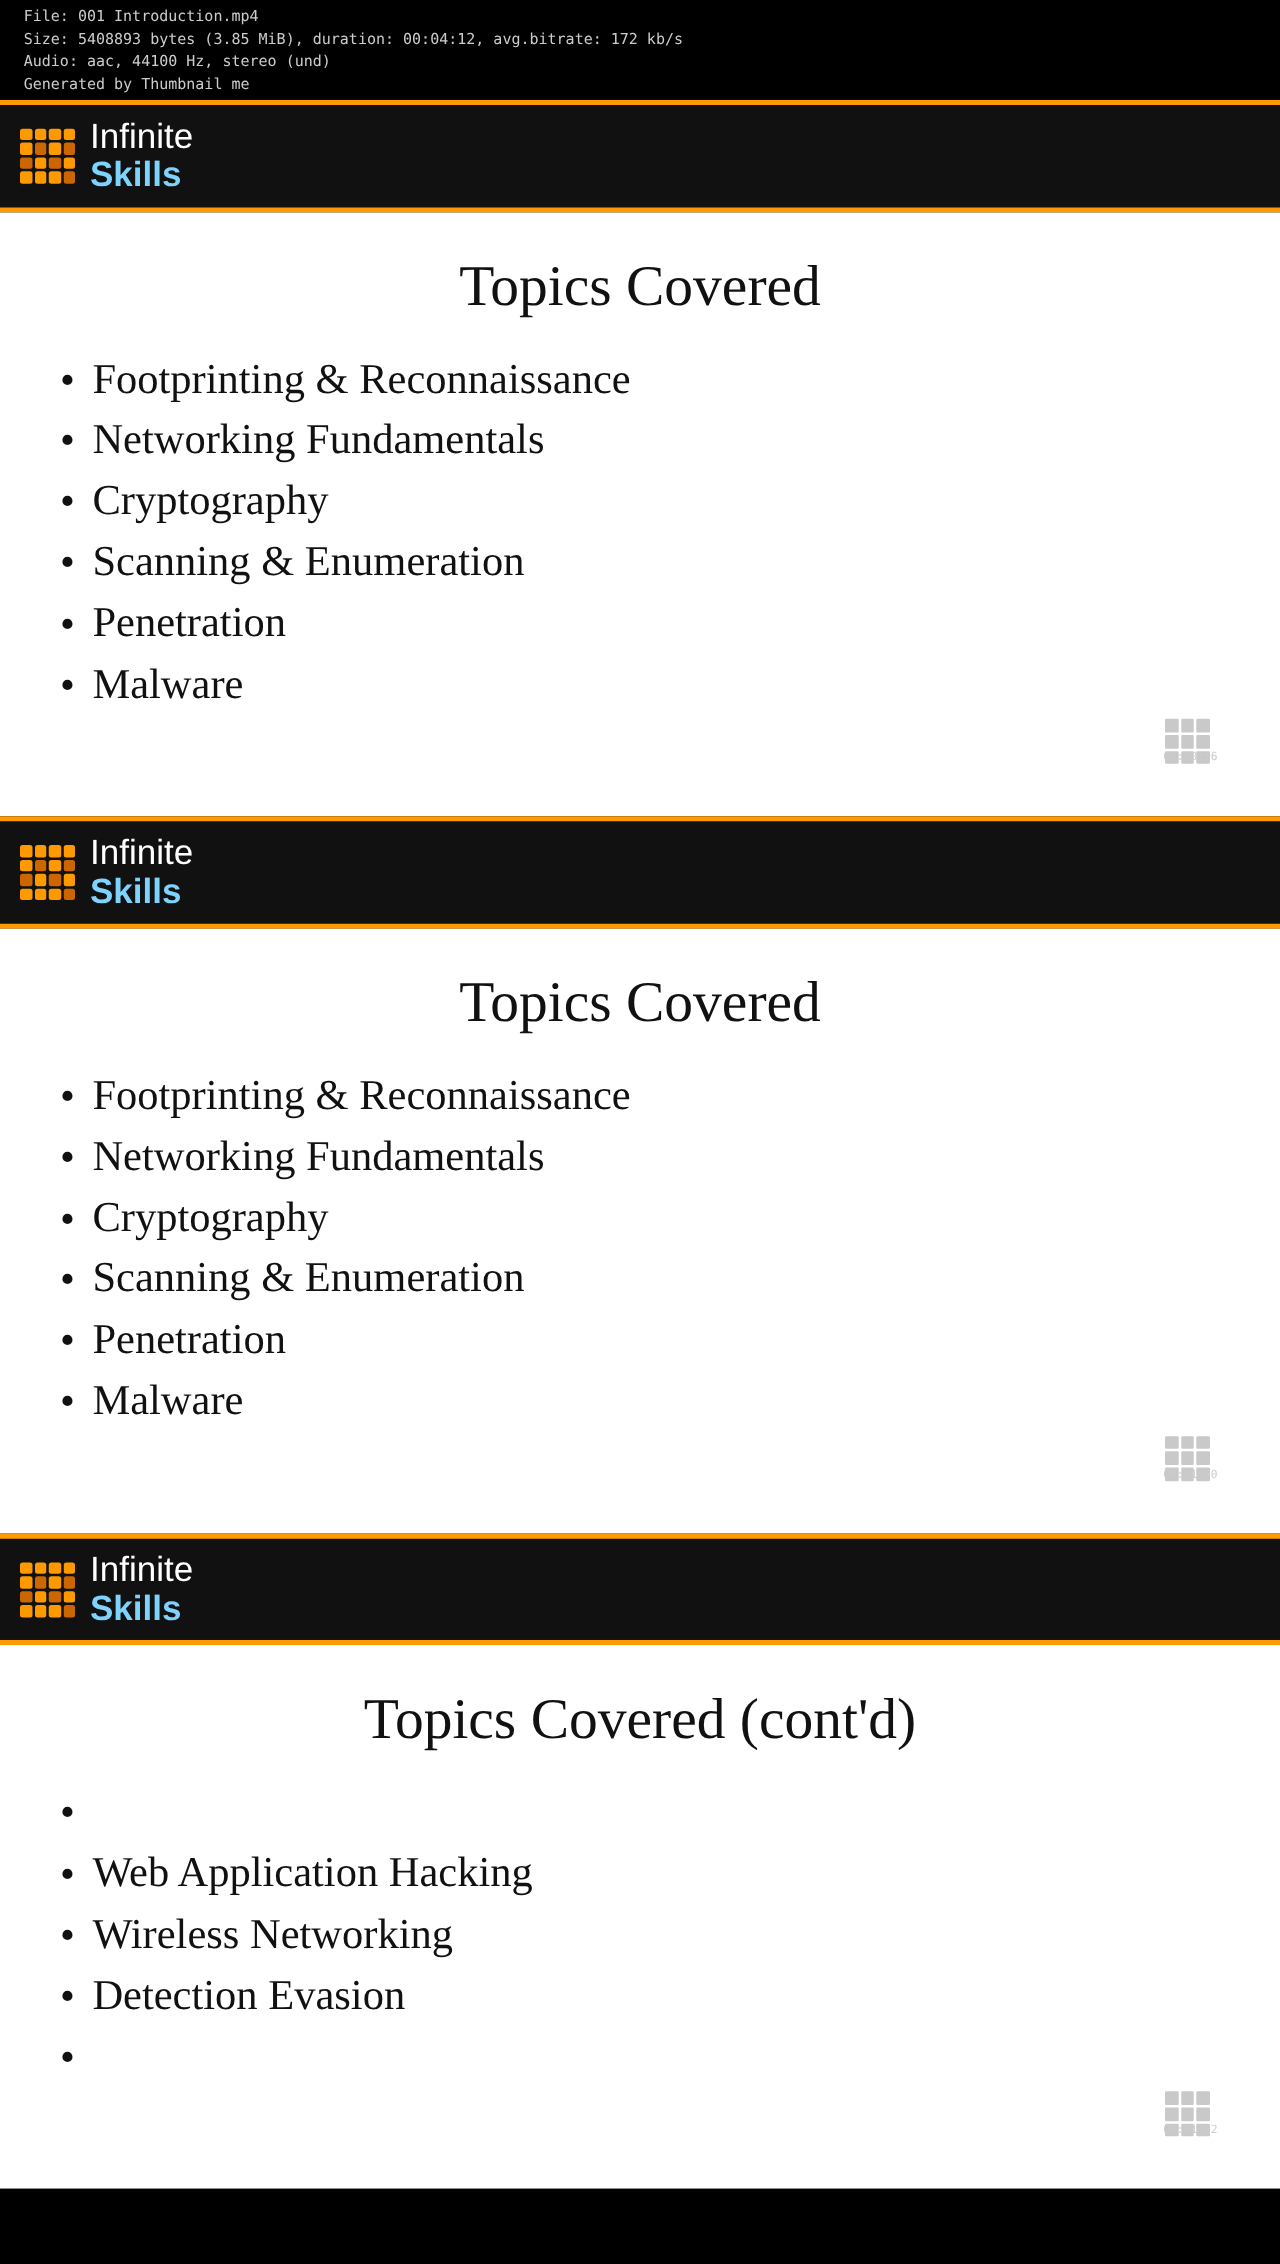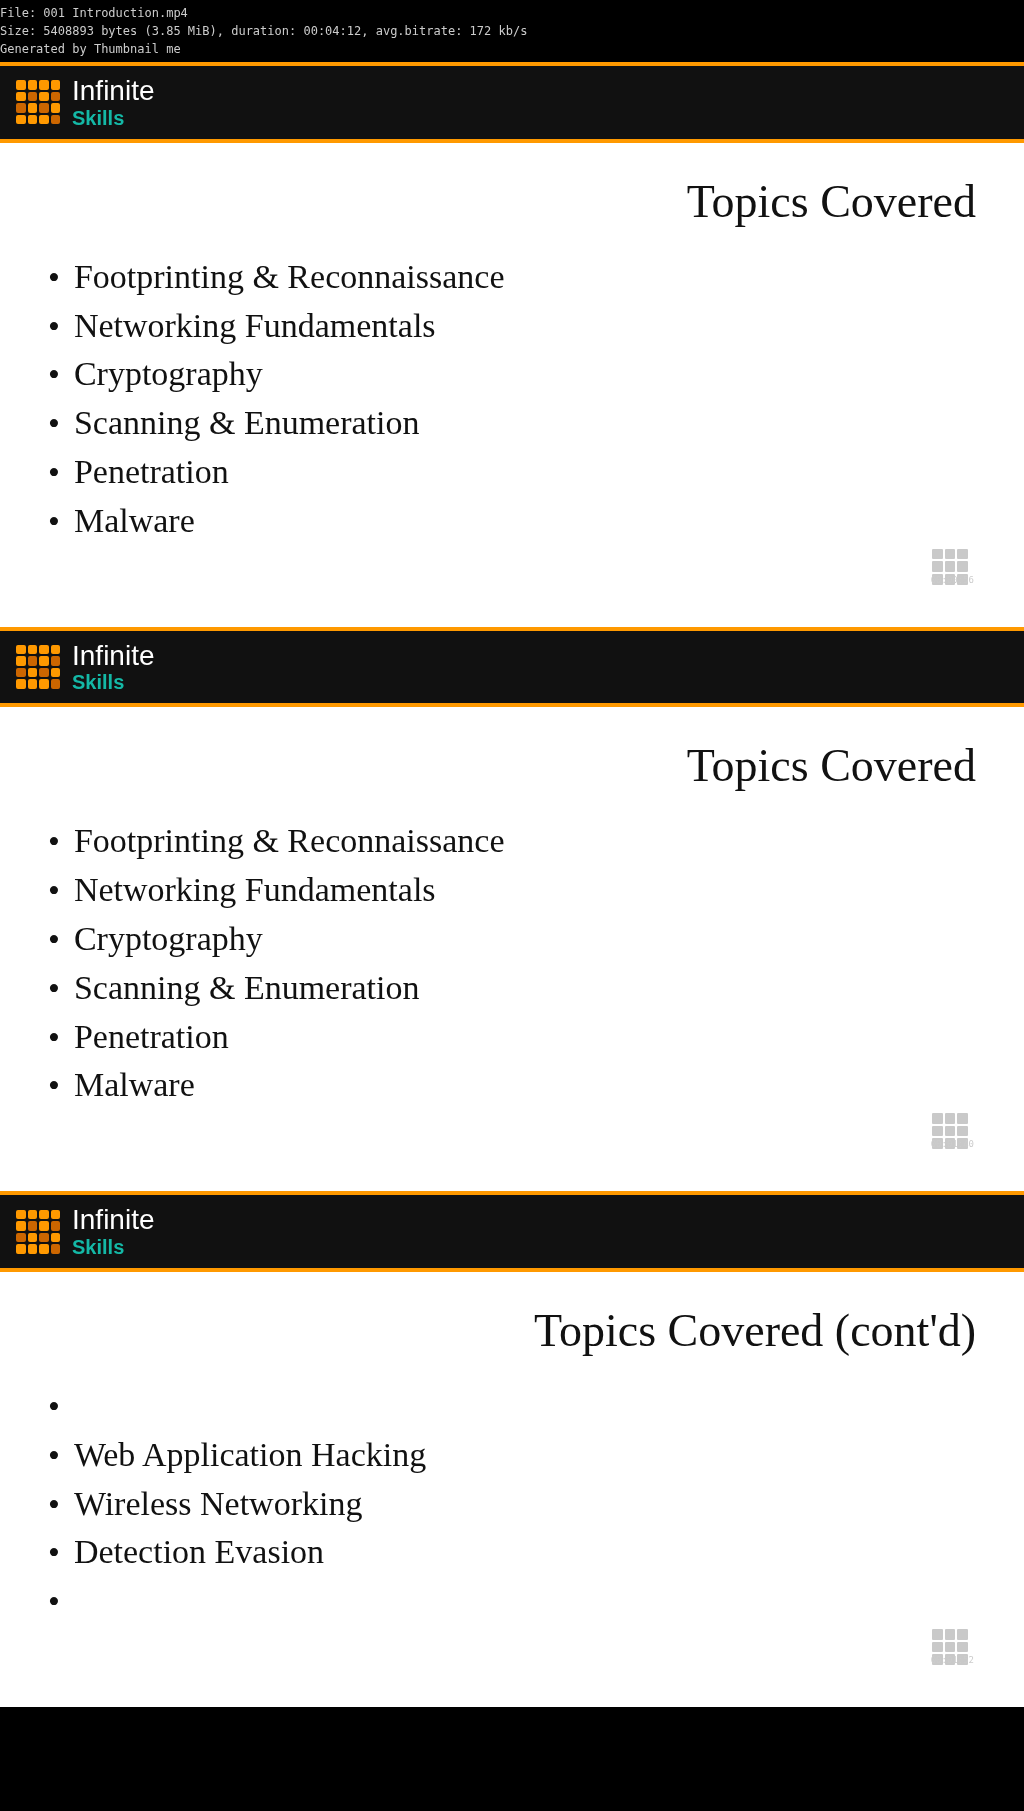--- a/index.html
+++ b/index.html
@@ -8,21 +8,21 @@
       width: 1024px;
       background: #000;
       font-family: Georgia, 'Times New Roman', serif;
     }
 
     .top-meta {
       background: #000;
       color: #ccc;
       font-size: 12px;
       font-family: monospace;
-      padding: 4px 0;
+      padding: 4px 19px;
       line-height: 1.5;
     }
 
     .logo-bar {
       background: #111;
       border-top: 4px solid #f90;
       border-bottom: 4px solid #f90;
       padding: 10px 16px;
       display: flex;
       align-items: center;
@@ -49,33 +49,33 @@
     }
 
     .logo-text .infinite {
       color: #fff;
       font-family: Arial, sans-serif;
       font-size: 28px;
       font-weight: normal;
     }
 
     .logo-text .skills {
-      color: #14b8a6;
+      color: #7dd3fc;
       font-family: Arial, sans-serif;
-      font-size: 20px;
+      font-size: 28px;
       font-weight: bold;
     }
 
     .slide-panel {
       background: #fff;
       padding: 32px 48px 40px 48px;
     }
 
     .slide-title {
-      text-align: right;
+      text-align: center;
       font-size: 46px;
       font-weight: normal;
       margin-bottom: 30px;
       color: #111;
     }
 
     .bullet-list {
       list-style: none;
       padding: 0;
     }
@@ -117,20 +117,21 @@
       font-family: monospace;
       margin-left: 40px;
     }
   </style>
 </head>
 <body>
 
 <div class="top-meta">
   <div>File: 001 Introduction.mp4</div>
   <div>Size: 5408893 bytes (3.85 MiB), duration: 00:04:12, avg.bitrate: 172 kb/s</div>
+  <div>Audio: aac, 44100 Hz, stereo (und)</div>
   <div>Generated by Thumbnail me</div>
 </div>
 
 <div class="logo-bar">
   <div class="logo-icon" id="logo1">
       <div class="logo-cell" style="background: rgb(255, 153, 0);"></div>
       <div class="logo-cell" style="background: rgb(255, 153, 0);"></div>
       <div class="logo-cell" style="background: rgb(255, 153, 0);"></div>
       <div class="logo-cell" style="background: rgb(255, 153, 0);"></div>
       <div class="logo-cell" style="background: rgb(255, 153, 0);"></div>

